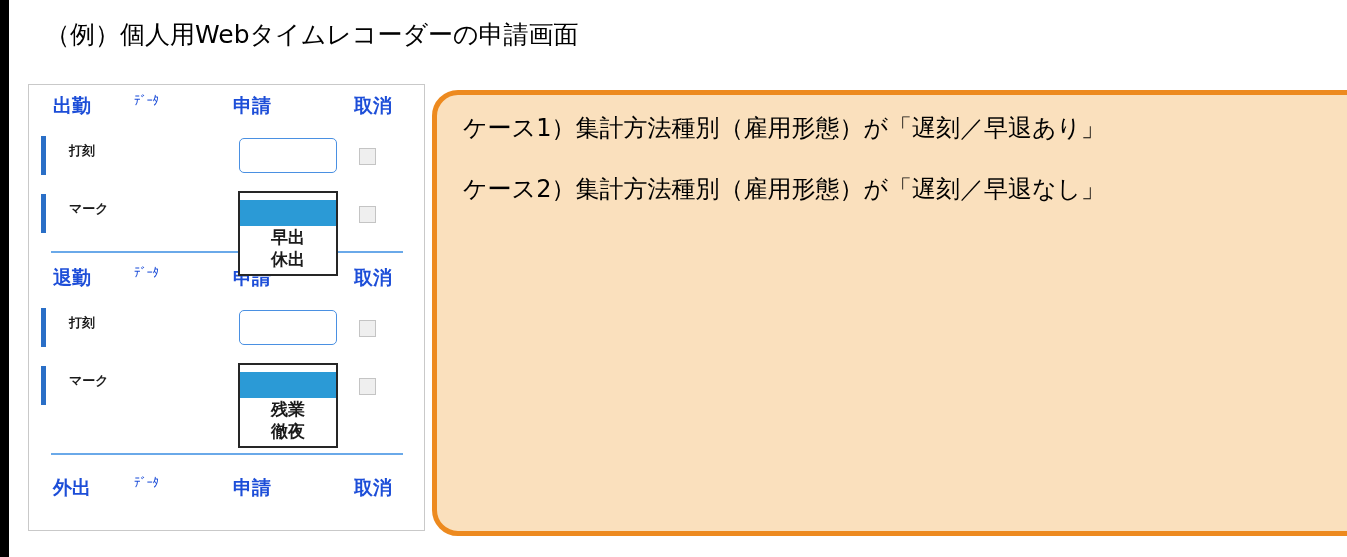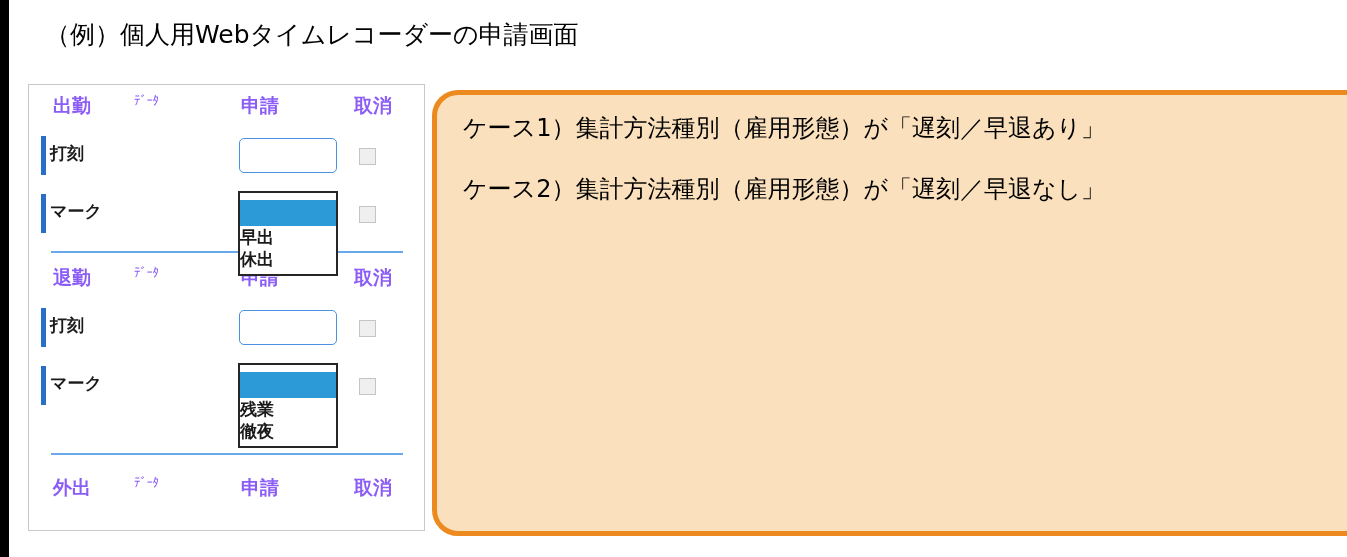--- a/index.html
+++ b/index.html
@@ -55,46 +55,46 @@
 
   
   .hdr-row {
     position: relative;
     height: 34px;
   }
   .hdr-cell {
     position: absolute;
     font-size: 19px;
     font-weight: bold;
-    color: #8b5cf6;
+    color: #1d4ed8;
     white-space: nowrap;
   }
   .hdr-cell.c1 { left: 24px; }
   .hdr-cell.c2 { left: 105px; font-size: 13px; font-weight: normal; letter-spacing: -0.5px;}
-  .hdr-cell.c3 { left: 212px; }
+  .hdr-cell.c3 { left: 204px; }
   .hdr-cell.c4 { left: 325px; }
 
   
   .data-row {
     position: relative;
     height: 58px;
   }
   .accent-bar {
     position: absolute;
     left: 12px;
     top: 9px;
     width: 5px;
     height: 39px;
     background: #2a6fc7;
   }
   .row-label {
     position: absolute;
-    left: 21px;
+    left: 40px;
     top: 15px;
-    font-size: 17px;
+    font-size: 13px;
     font-weight: bold;
     color: #1a1a1a;
     white-space: nowrap;
   }
   .text-input {
     position: absolute;
     left: 210px;
     top: 11px;
     width: 98px;
     height: 35px;
@@ -123,21 +123,21 @@
     box-sizing: border-box;
     border: 2px solid #262626;
     background: #ffffff;
     z-index: 5;
     padding-bottom: 4px;
   }
   .select-open .opt {
     font-size: 17px;
     font-weight: bold;
     color: #1a1a1a;
-    text-align: left;
+    text-align: center;
     line-height: 22px;
     height: 22px;
   }
   .select-open .opt.blank {
     background: #ffffff;
     height: 7px;
     line-height: 7px;
   }
   .select-open .opt.selected {
     background: #2b9ad6;

